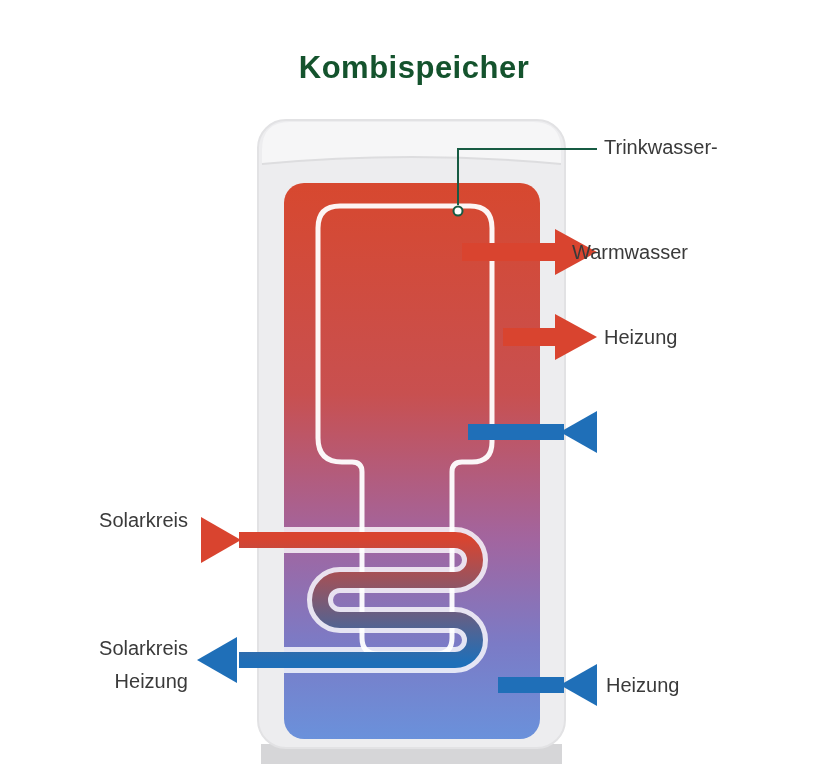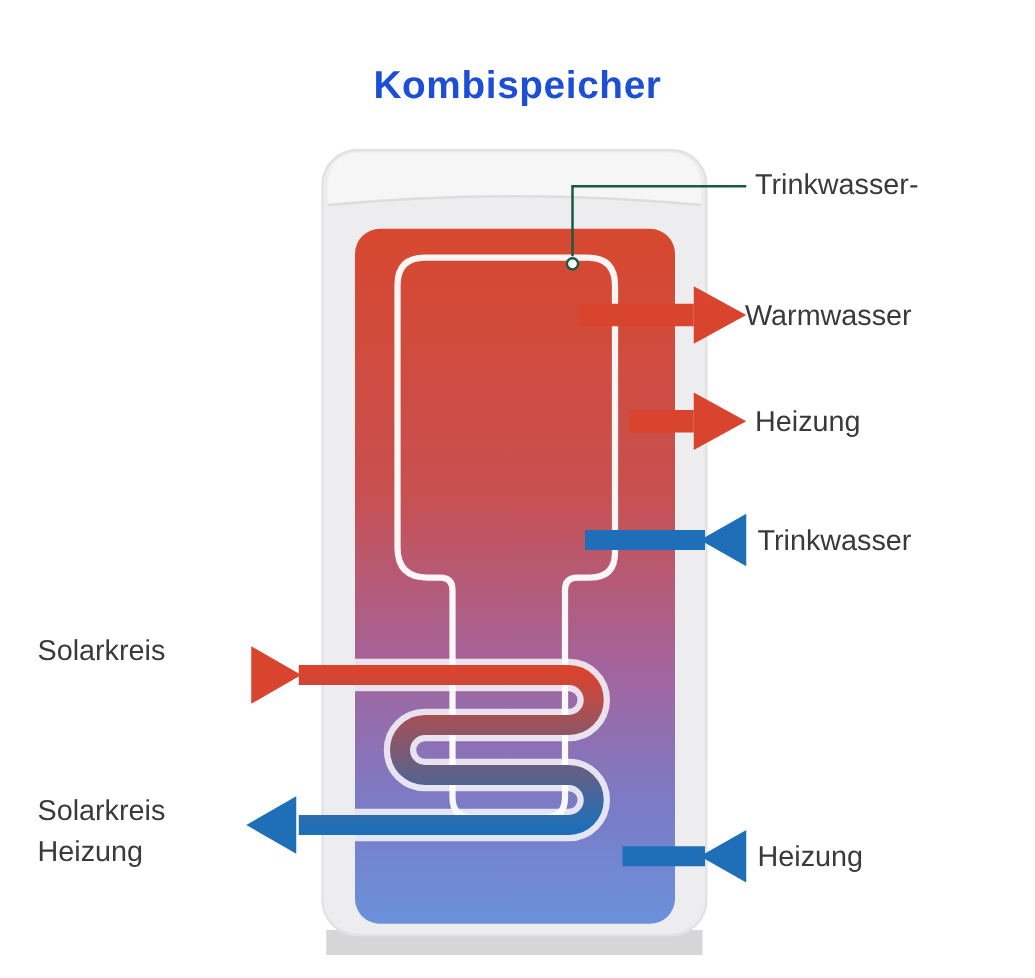--- a/index.html
+++ b/index.html
@@ -7,31 +7,31 @@
     position:relative;
     width:828px;height:782px;
     background:#ffffff;
     overflow:hidden;
     font-family:"Liberation Sans","DejaVu Sans",sans-serif;
   }
   .title{
     position:absolute;left:0;right:0;top:50px;
     margin:0;text-align:center;
     font-size:31px;font-weight:700;letter-spacing:.5px;
-    color:#1d4ed8;
+    color:#14532d;
   }
   .tank-svg{position:absolute;left:0;top:0;width:828px;height:782px;}
   .lbl{
     position:absolute;
-    font-size:23px;line-height:33px;font-weight:400;
+    font-size:20px;line-height:33px;font-weight:400;
     color:#3A3A3A;white-space:nowrap;
   }
-  .lbl-right{}
+  .lbl-right{text-align:right;}
   #lbl-vessel{left:604px;top:131px;}
-  #lbl-warm{left:596px;top:236px;}
+  #lbl-warm{left:572px;top:236px;}
   #lbl-heiz-top{left:604px;top:321px;}
   #lbl-trink{left:606px;top:416px;}
   #lbl-heiz-bot{left:606px;top:669px;}
   #lbl-solar-rueck{left:30px;width:158px;top:504px;}
   #lbl-solar-vor{left:30px;width:158px;top:632px;}
 </style>
 </head>
 <body>
 
 <div class="stage">
@@ -98,21 +98,20 @@
   </svg>
 
   <div class="lbl" id="lbl-vessel">
     <div>Trinkwasser-</div>
   </div>
 
   <div class="lbl" id="lbl-warm">Warmwasser</div>
 
   <div class="lbl" id="lbl-heiz-top">Heizung</div>
 
-  <div class="lbl" id="lbl-trink">Trinkwasser</div>
 
   <div class="lbl" id="lbl-heiz-bot">Heizung</div>
 
   <div class="lbl lbl-right" id="lbl-solar-rueck">
     <div>Solarkreis</div>
   </div>
 
   <div class="lbl lbl-right" id="lbl-solar-vor">
     <div>Solarkreis</div>
     <div>Heizung</div>

